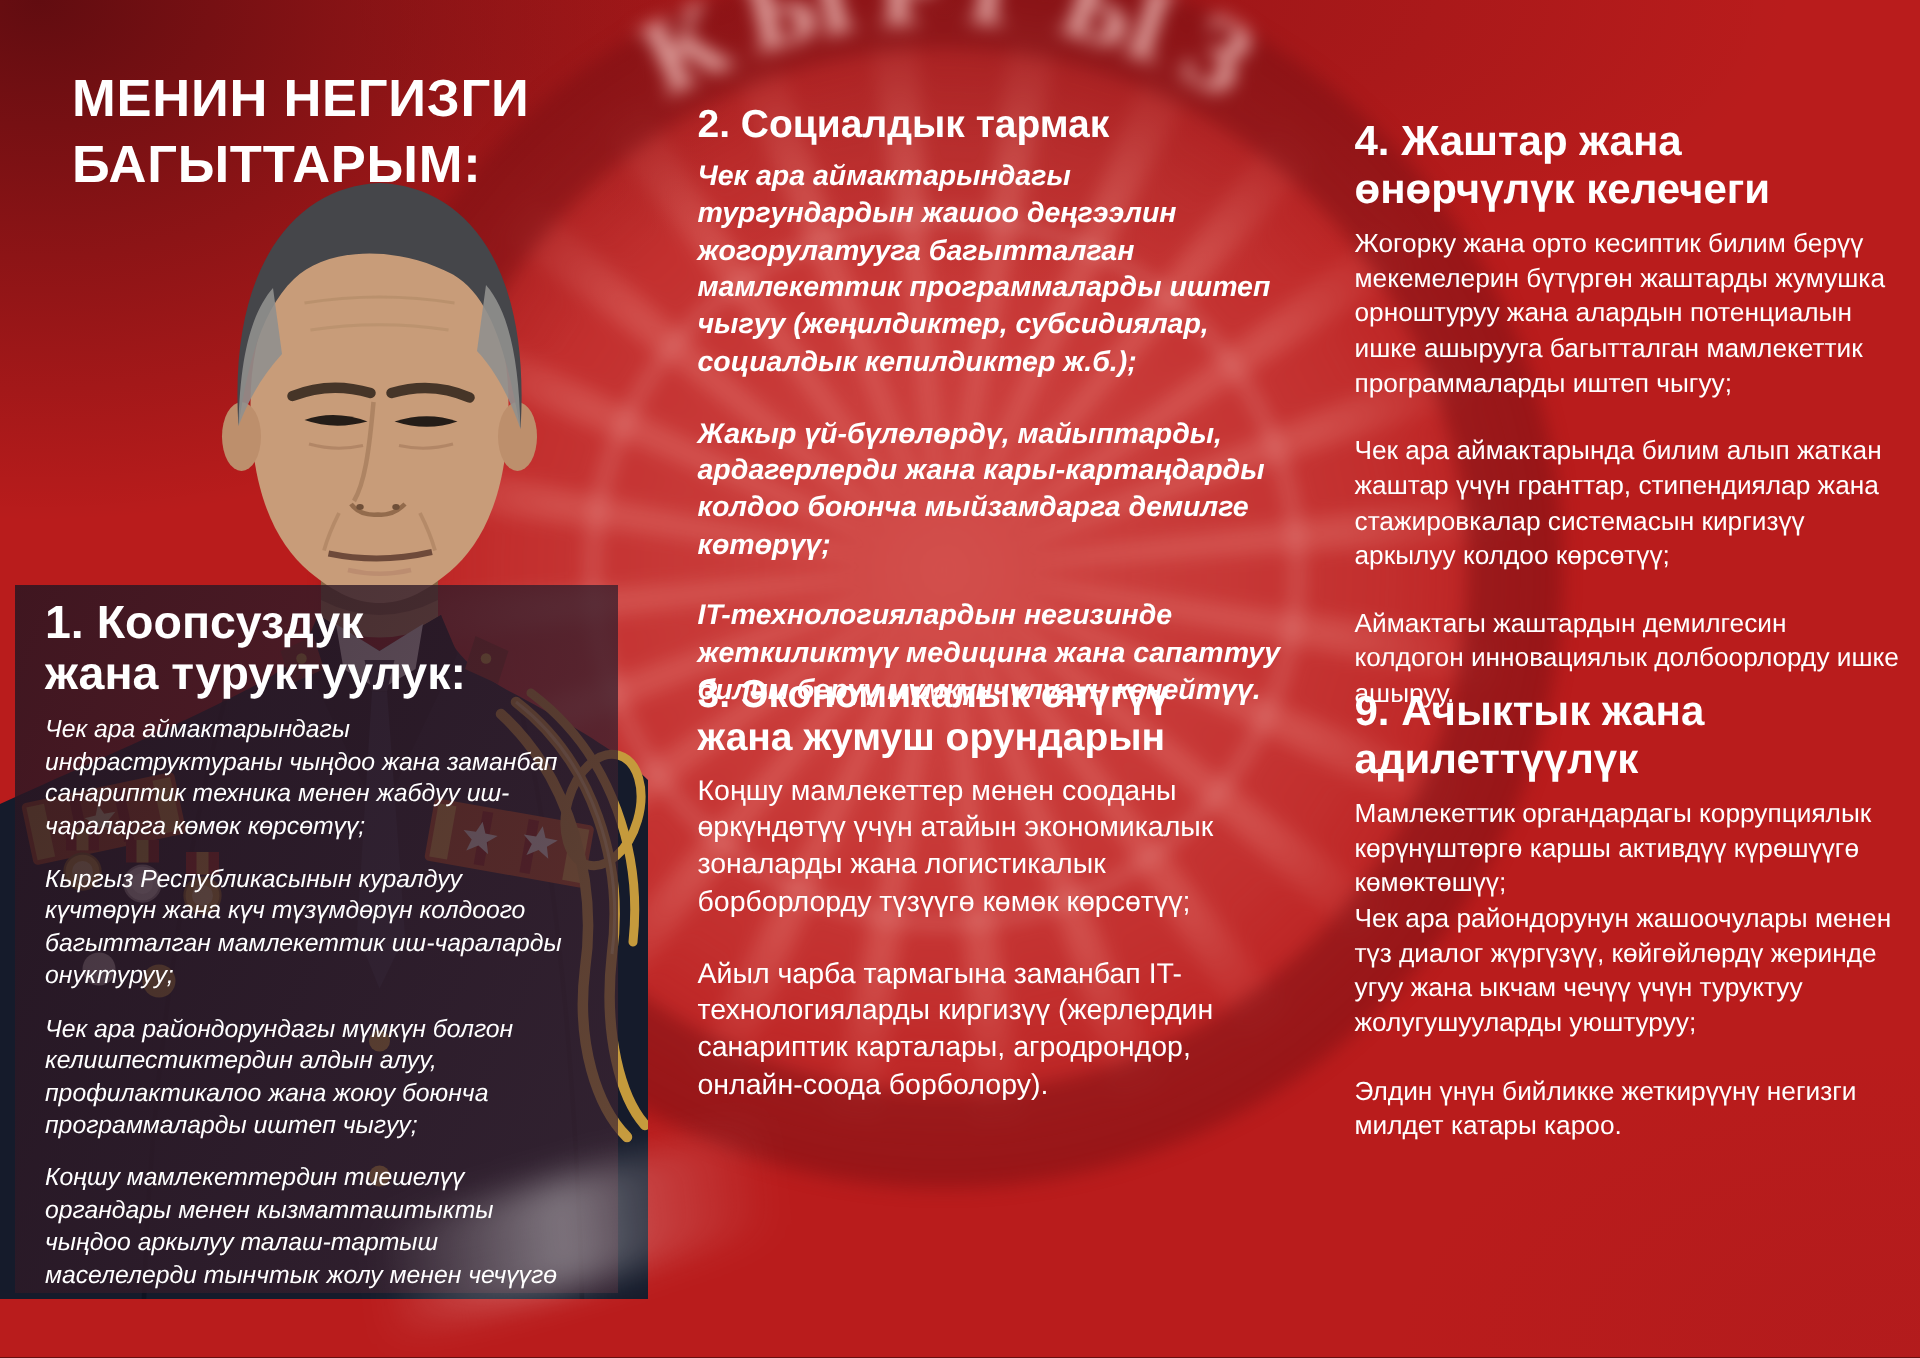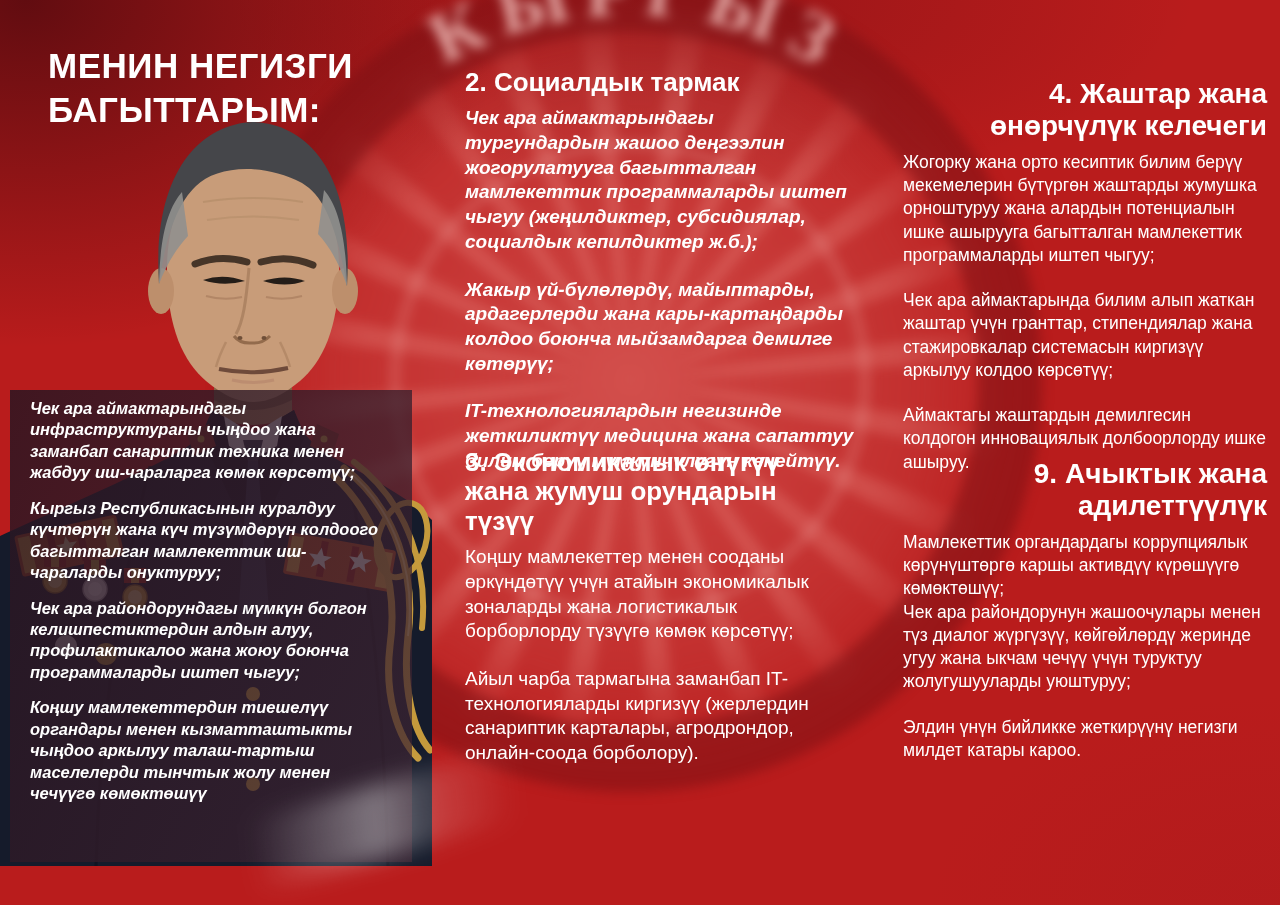--- a/index.html
+++ b/index.html
@@ -40,29 +40,29 @@
   .light-streak{
     position:absolute; left:225px; top:782px; width:330px; height:72px; z-index:5;
     transform:rotate(-16deg); filter:blur(11px); pointer-events:none;
     background:linear-gradient(100deg, rgba(255,255,255,0) 8%, rgba(255,255,255,0.38) 46%, rgba(255,235,235,0.18) 62%, rgba(255,255,255,0) 88%);
   }
   
   .title{ position:absolute; left:48px; top:44px; z-index:6; margin:0; font-size:35px; line-height:1.26; font-weight:bold; letter-spacing:0.5px;}
   .title span{display:block; white-space:nowrap;}
   .hline{display:block; white-space:nowrap;}
   .panel .head{ margin:0 0 10px 0; font-size:31px; line-height:1.1; font-weight:bold;}
-  .panel p{ margin:0 16px 14px 0; font-size:16.5px; line-height:1.3; font-style:italic; font-weight:700;}
+  .panel p{ margin:0 16px 14px 0; font-size:16.5px; line-height:1.3; font-style:italic; font-weight:400;}
   .col{ position:absolute; z-index:6;}
   .sec2{ left:465px; top:68px;  width:392px;}
   .sec3{ left:465px; top:448px; width:392px;}
   .sec4{ left:903px; top:78px;  width:364px;}
   .sec5{ left:903px; top:458px; width:364px;}
   .col .head{ margin:0 0 9px 0; font-weight:bold;}
   .sec2 .head,.sec3 .head{ font-size:26px; line-height:1.13;}
-  .sec4 .head,.sec5 .head{ font-size:28px; line-height:1.14;text-align:right;}
+  .sec4 .head,.sec5 .head{ font-size:28px; line-height:1.14;}
   .sec2 p{ font-size:19px; line-height:1.3; font-weight:bold; font-style:italic; margin:0 0 23px 0;}
   .sec3 p{ font-size:19px; line-height:1.3; margin:0 0 23px 0;}
   .sec4 p,.sec5 p{ font-size:17.5px; line-height:1.33; margin:0 0 22px 0;}
   .col p.no-gap, .panel p.no-gap{ margin-bottom:0;}
   .col p:last-child{ margin-bottom:0;}
 </style>
 </head>
 <body>
 
 <div class="poster">
@@ -168,20 +168,24 @@
     <circle cx="253" cy="610" r="7" fill="#c9a23e"></circle>
     <circle cx="253" cy="700" r="7" fill="#c9a23e"></circle>
   </svg>
 
   <h1 class="title">
     <span>МЕНИН НЕГИЗГИ</span>
     <span>БАГЫТТАРЫМ:</span>
   </h1>
 
   <section class="panel">
+    <h2 class="head">
+      <span class="hline">1. Коопсуздук</span>
+      <span class="hline">жана туруктуулук:</span>
+    </h2>
     <p>Чек ара аймактарындагы инфраструктураны чыңдоо жана заманбап санариптик техника менен жабдуу  иш-чараларга көмөк көрсөтүү;</p>
     <p>Кыргыз Республикасынын куралдуу күчтөрүн жана күч түзүмдөрүн колдоого багытталган мамлекеттик иш-чараларды  онуктуруу;</p>
     <p>Чек ара райондорундагы мүмкүн болгон келишпестиктердин алдын алуу, профилактикалоо жана жоюу боюнча программаларды иштеп чыгуу;</p>
     <p>Коңшу мамлекеттердин тиешелүү органдары менен кызматташтыкты чыңдоо аркылуу талаш-тартыш маселелерди тынчтык жолу менен чечүүгө көмөктөшүү</p>
   </section>
 
   <div class="light-streak"></div>
 
   <section class="col sec2">
     <h2 class="head">
@@ -189,21 +193,20 @@
     </h2>
     <p>Чек ара аймактарындагы тургундардын жашоо деңгээлин жогорулатууга багытталган мамлекеттик программаларды иштеп чыгуу (жеңилдиктер, субсидиялар, социалдык кепилдиктер ж.б.);</p>
     <p>Жакыр үй-бүлөлөрдү, майыптарды, ардагерлерди жана кары-картаңдарды колдоо боюнча мыйзамдарга демилге көтөрүү;</p>
     <p>IT-технологиялардын негизинде жеткиликтүү медицина жана сапаттуу билим берүү мүмкүнчүлүгүн кеңейтүү.</p>
   </section>
 
   <section class="col sec3">
     <h2 class="head">
       <span class="hline">3. Экономикалык өнүгүү</span>
       <span class="hline">жана жумуш орундарын</span>
-      <span class="hline">түзүү</span>
     </h2>
     <p>Коңшу мамлекеттер менен сооданы өркүндөтүү үчүн атайын экономикалык зоналарды жана логистикалык борборлорду түзүүгө көмөк көрсөтүү;</p>
     <p>Айыл чарба тармагына заманбап IT-технологияларды киргизүү (жерлердин санариптик карталары, агродрондор, онлайн-соода борболору).</p>
   </section>
 
   <section class="col sec4">
     <h2 class="head">
       <span class="hline">4. Жаштар жана</span>
       <span class="hline">өнөрчүлүк келечеги</span>
     </h2>

